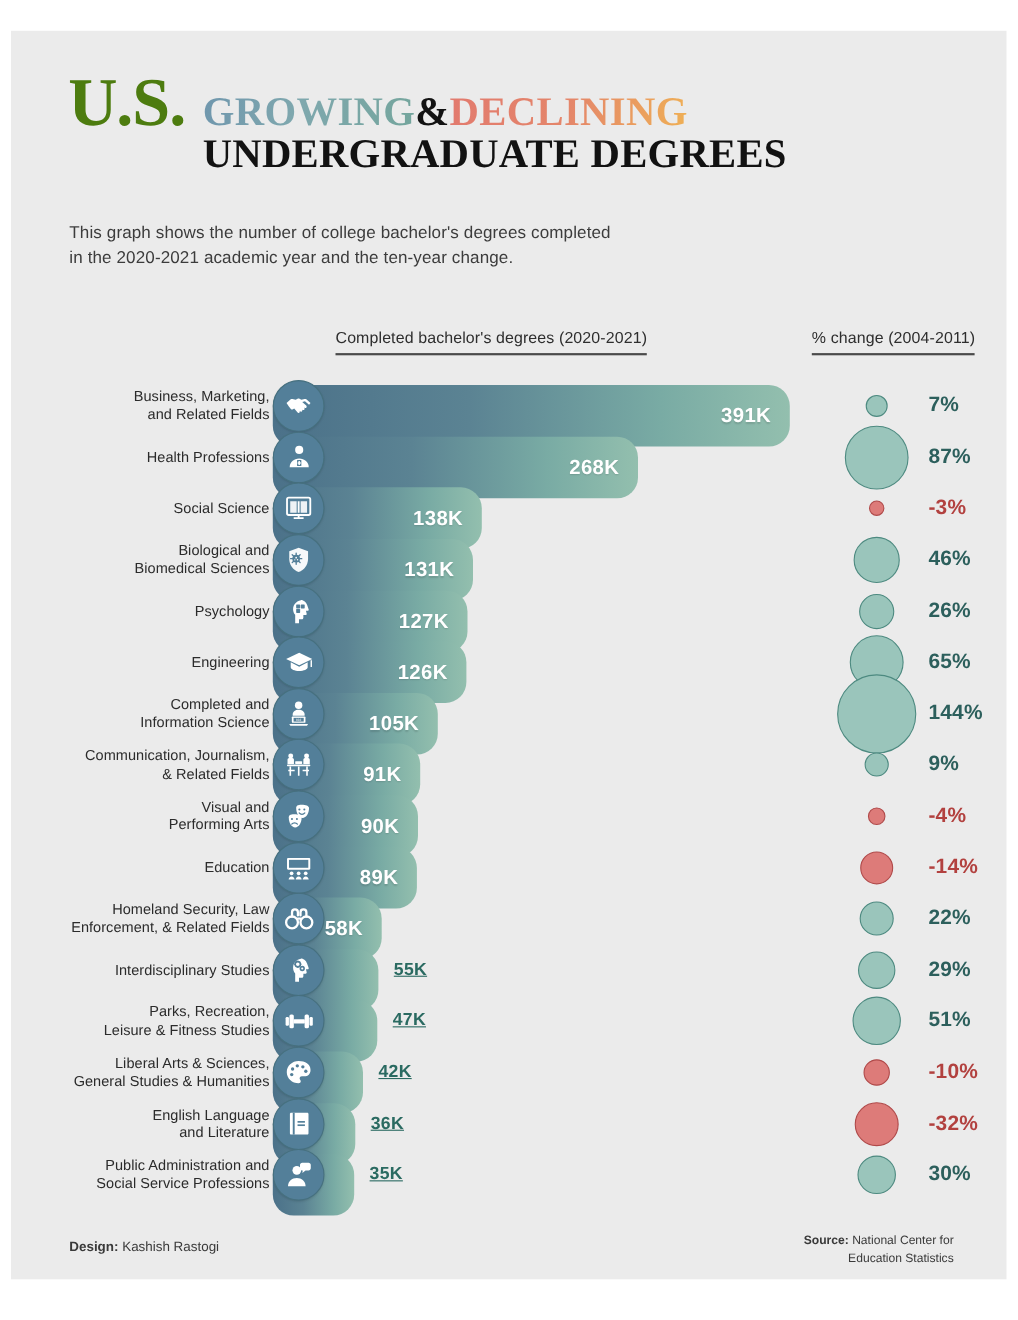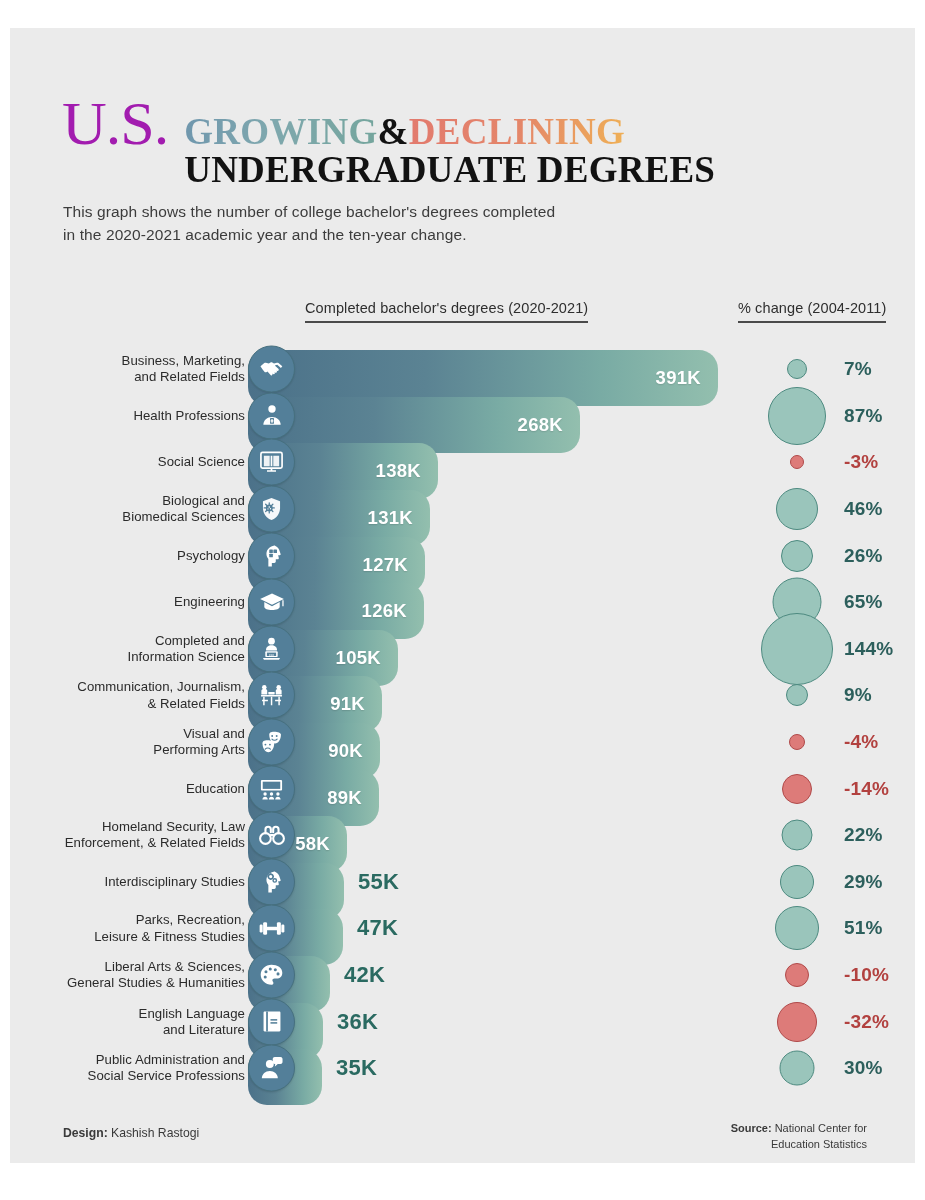--- a/index.html
+++ b/index.html
@@ -14,26 +14,25 @@
     left: 10px; top: 28px;
     width: 905px; height: 1135px;
     background: #ebebeb;
   }
 
   
   #title-block { position: absolute; left: 52px; top: 38px; }
   .title-row { display: flex; align-items: baseline; }
   .us-word {
     font-family: "Liberation Serif", serif;
-    font-weight: normal;
+    font-weight: bold;
     font-size: 62px;
     letter-spacing: -1px;
-    color: #a21caf;
+    color: #4d7c0f;
     line-height: 0.92;
-    margin-top: 29px;
   }
   .title-right { margin-left: 16px; }
   .title-line1 {
     font-family: "Liberation Serif", serif;
     font-weight: bold;
     font-size: 37px;
     letter-spacing: 0.3px;
     line-height: 1.0;
     white-space: nowrap;
   }
@@ -104,23 +103,24 @@
     font-size: 18.5px;
     padding-right: 17px;
     letter-spacing: 0.3px;
     text-shadow: 0 1px 1.5px rgba(0,0,0,0.13);
   }
   .bar-outer-label {
     position: absolute;
     top: 50%; transform: translateY(-50%);
     color: #2a6a61;
     font-weight: bold;
-    font-size: 22px;
+    font-size: 16px;
     letter-spacing: 0.3px;
     white-space: nowrap;
+    text-decoration: underline;
   }
   .icon-circle {
     position: absolute; left: 0; top: 50%;
     transform: translateY(-50%);
     width: 47px; height: 47px; border-radius: 50%;
     background: #537f99;
     border: 1.5px solid #46707f;
     display: flex; align-items: center; justify-content: center;
     z-index: 3;
     box-shadow: 0 1px 2px rgba(0,0,0,0.12);

